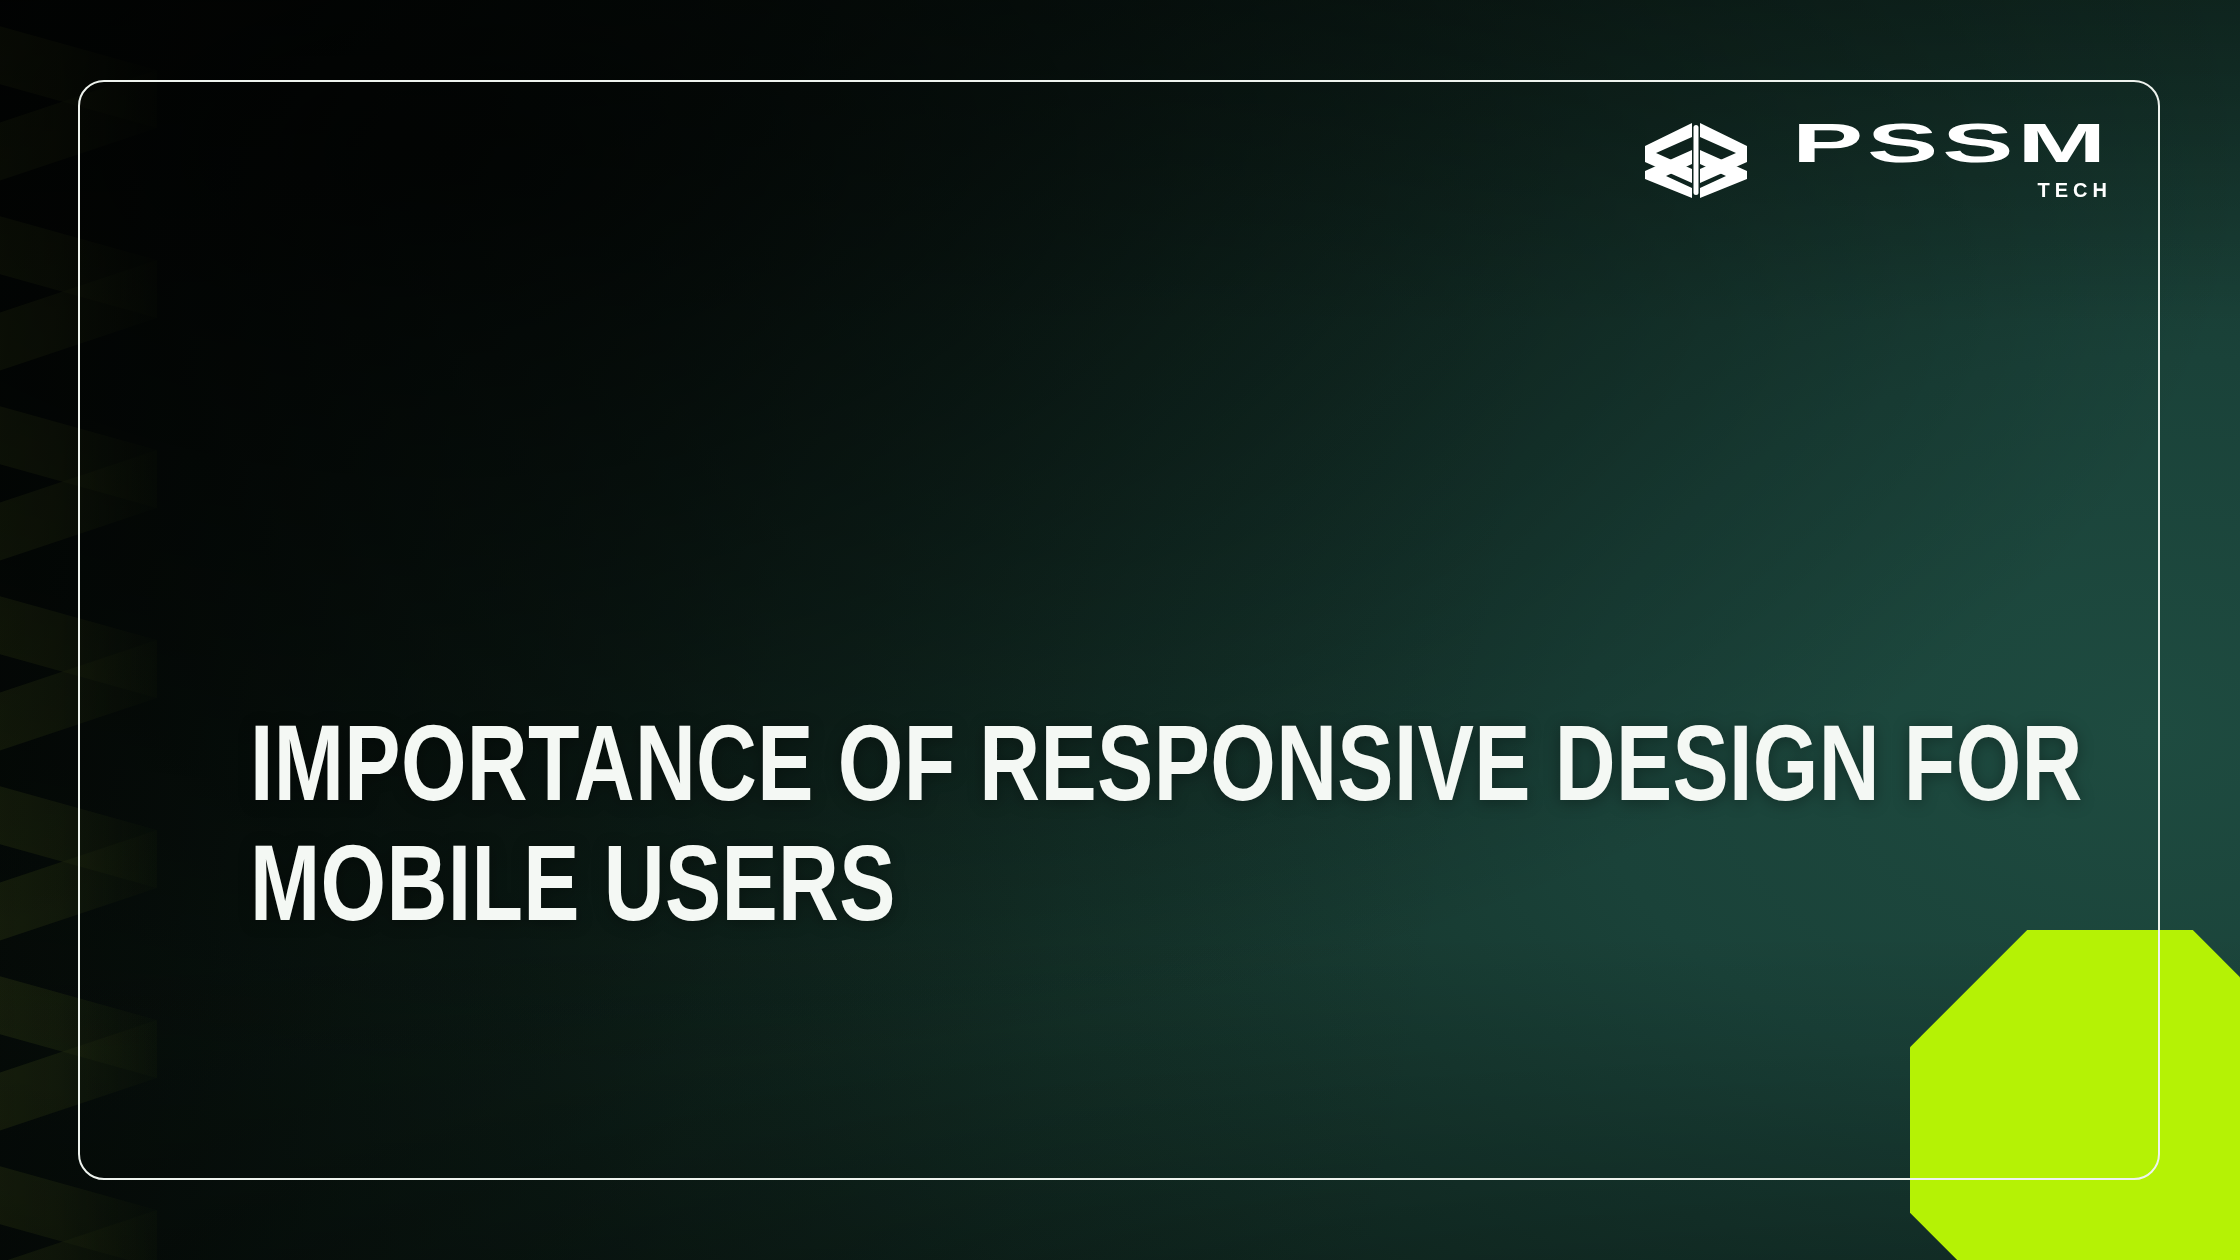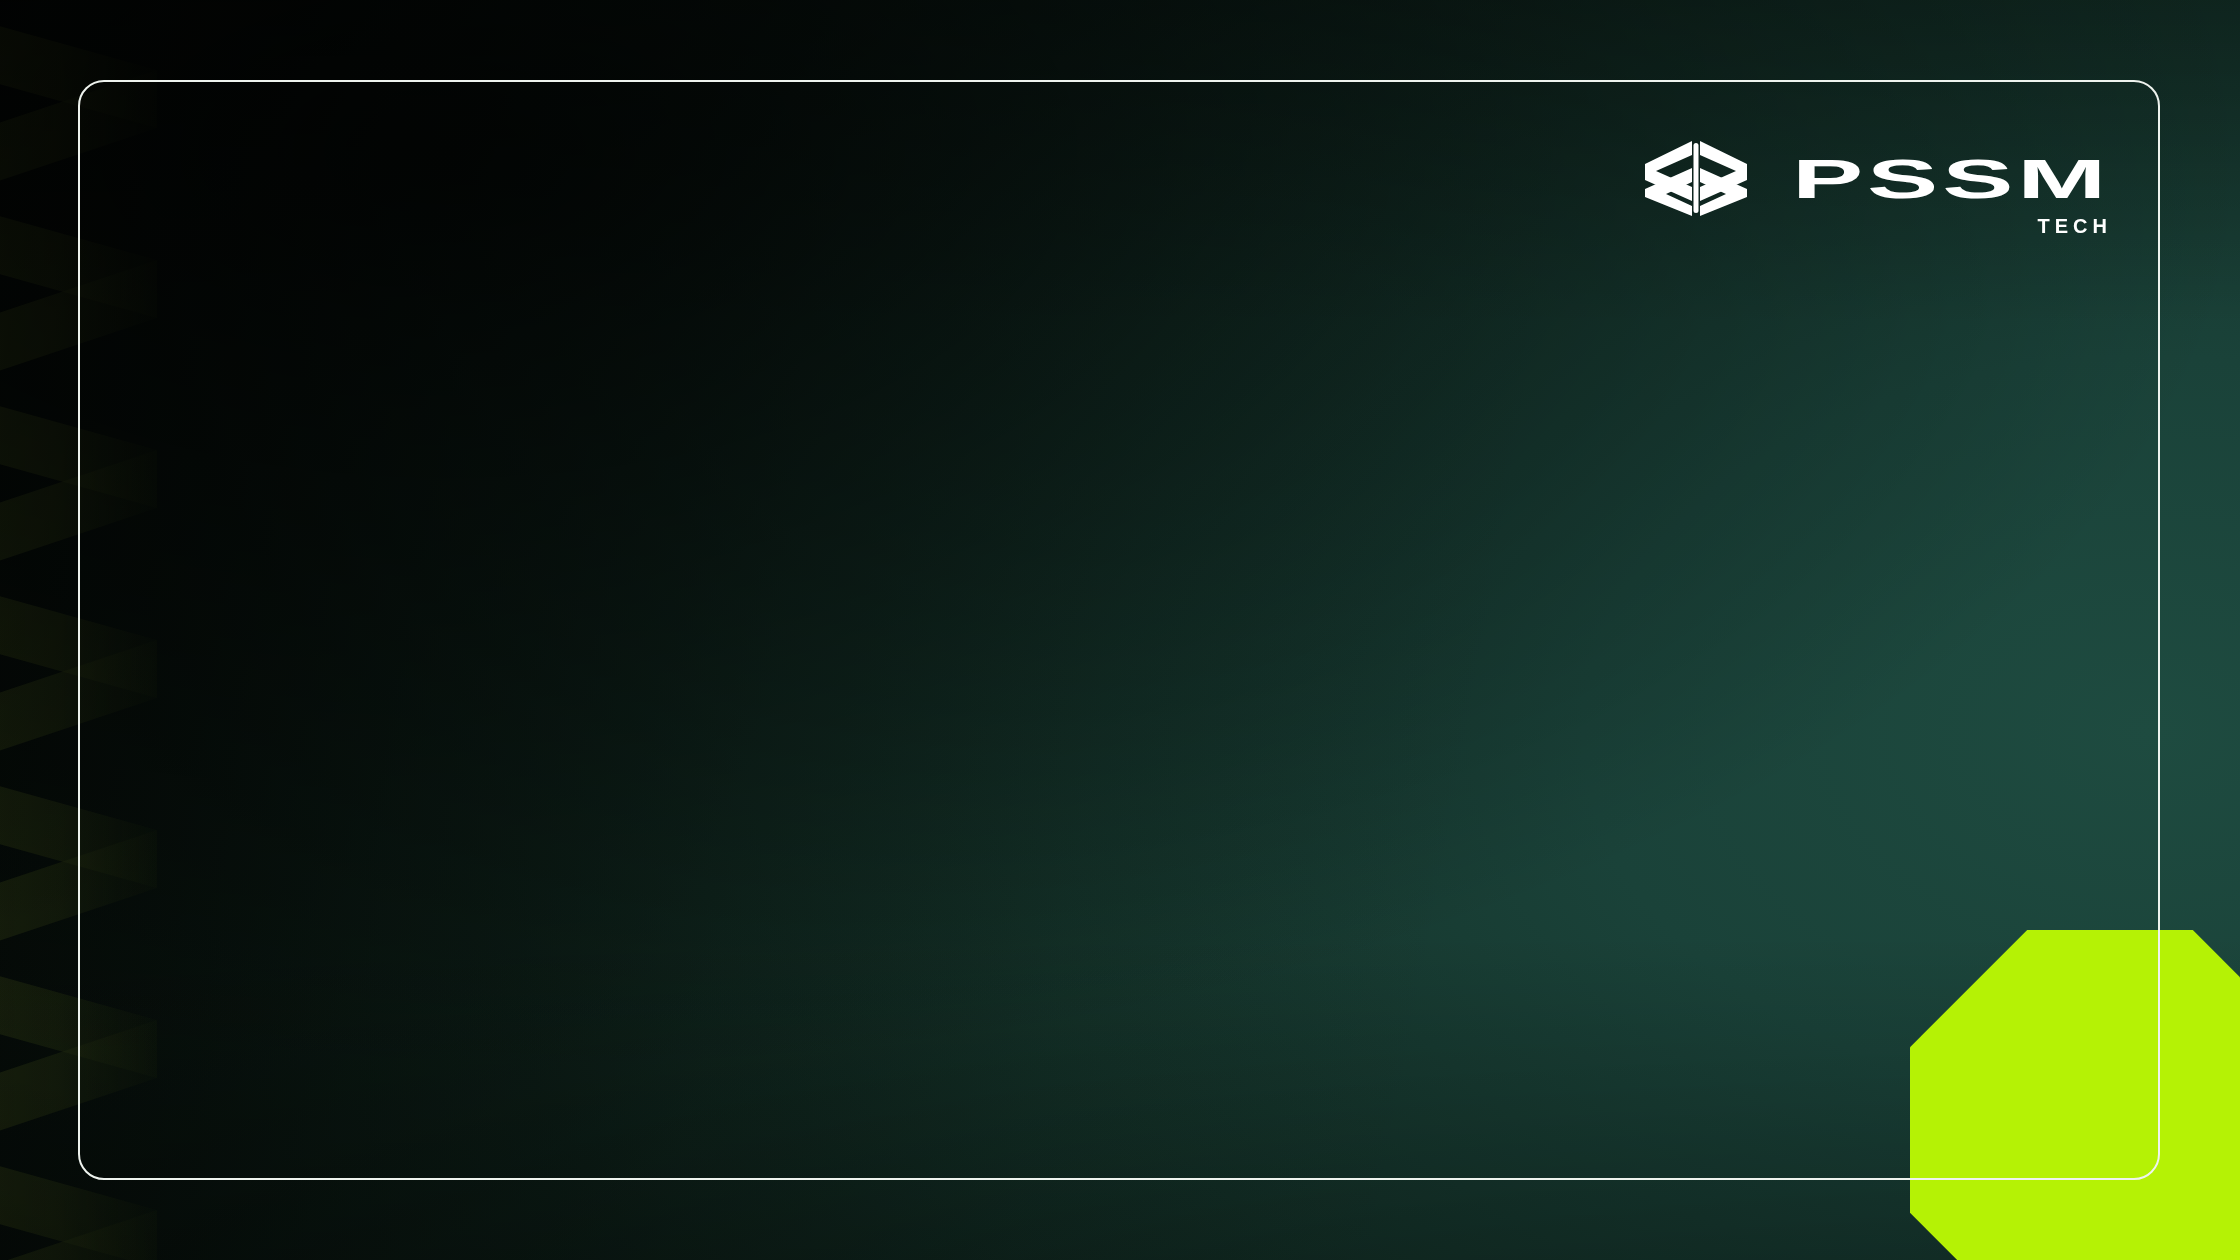--- a/index.html
+++ b/index.html
@@ -112,21 +112,20 @@
   .brand-mark { width: 108px; height: 80px; }
   .brand-mark svg { display: block; }
   .brand-words {
     display: flex;
     flex-direction: column;
     align-items: flex-end;
   }
   .brand-name {
     width: 320px;
     height: 56px;
-    margin-top: 36px;
   }
   .brand-name svg { display: block; }
   .brand-sub {
     width: 130px;
     height: 24px;
     margin-top: 4px;
   }
   .brand-sub svg { display: block; }
 
   
@@ -216,14 +215,18 @@
         </svg>
       </div>
       <div class="brand-sub">
         <svg width="130" height="24" viewBox="0 0 130 24" xmlns="http://www.w3.org/2000/svg">
           <text x="130" y="19" fill="#ffffff" text-anchor="end" font-family="'Liberation Sans', sans-serif" font-size="20" font-weight="700" letter-spacing="5">TECH</text>
         </svg>
       </div>
     </div>
   </div>
 
+  <div class="headline">
+    <div class="headline-line">IMPORTANCE OF RESPONSIVE DESIGN FOR</div>
+    <div class="headline-line">MOBILE USERS</div>
+  </div>
 
 </div>
 
 </body></html>

